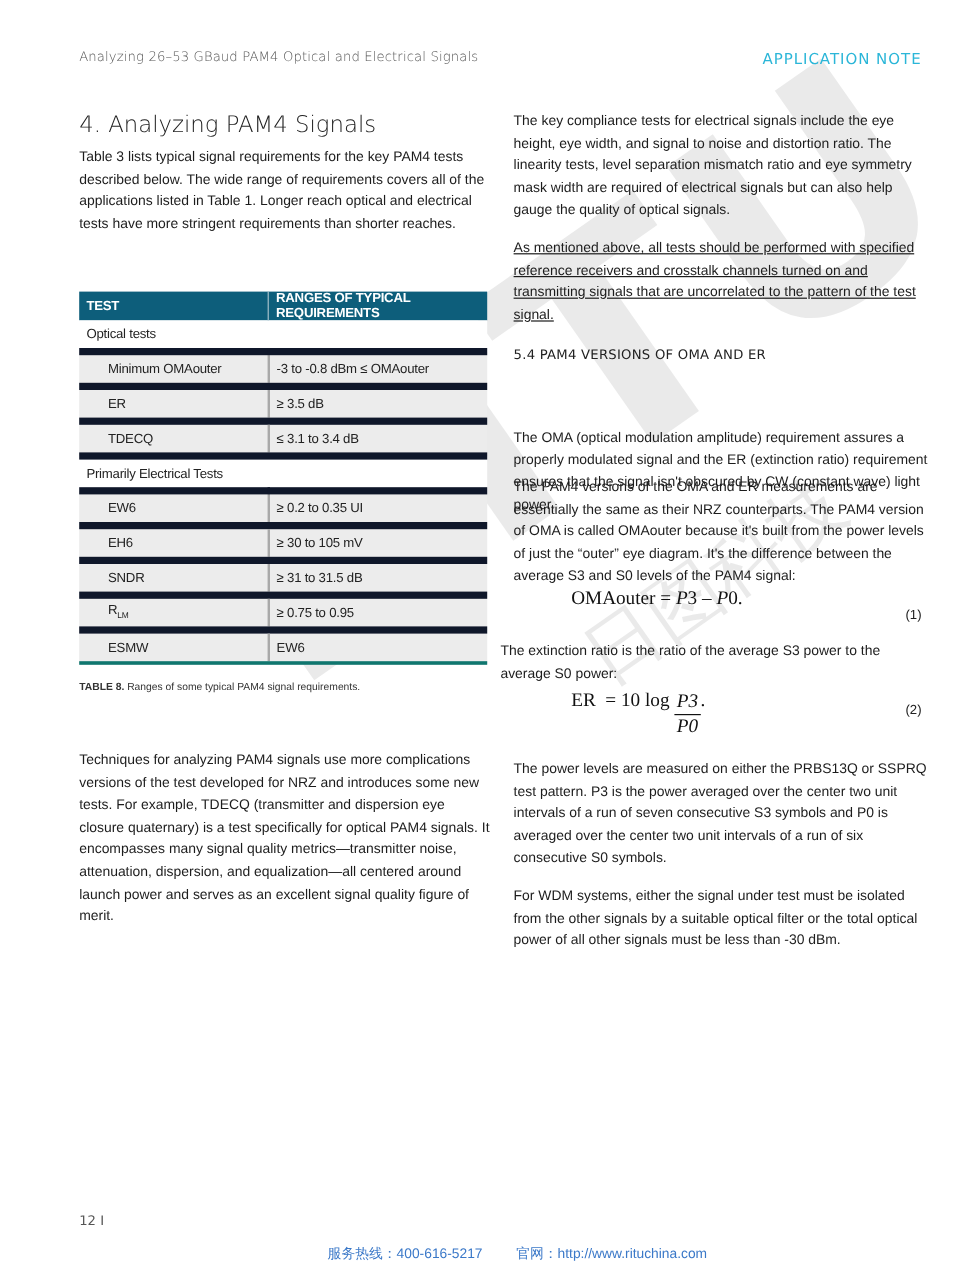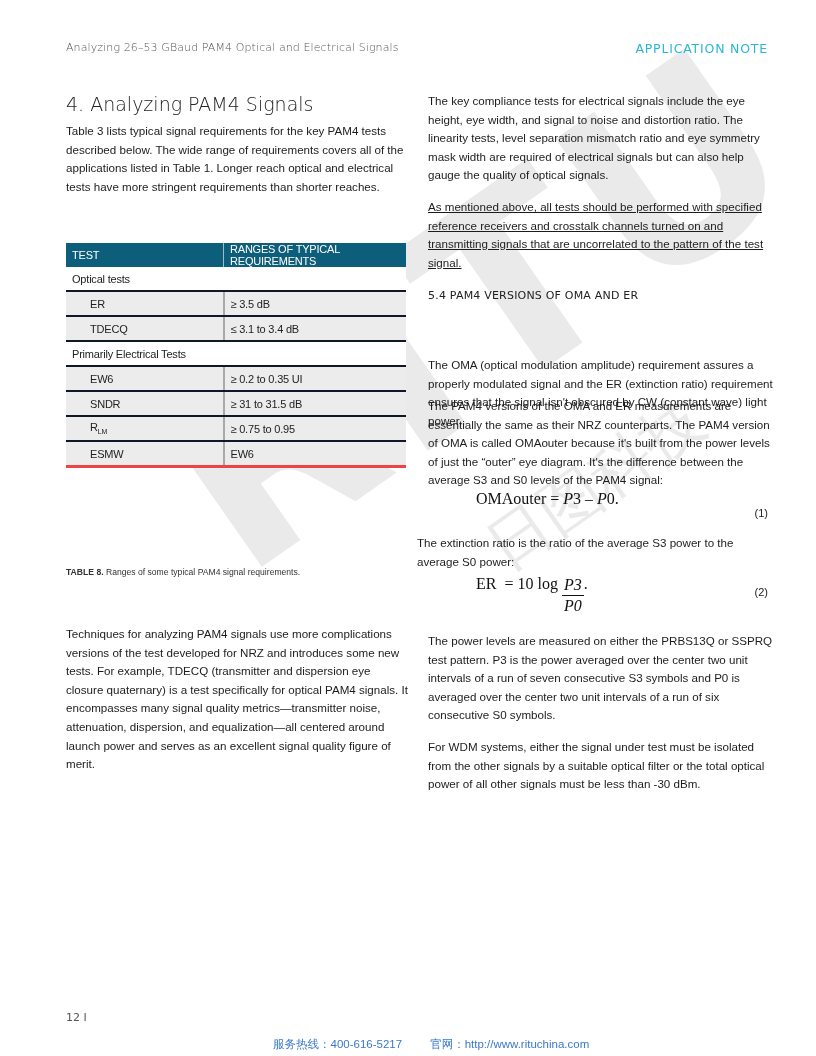--- a/index.html
+++ b/index.html
@@ -27,30 +27,30 @@
     font-size: 11.6px; line-height: 18.6px; color: #1c1c1c; margin: 0;
   }
   .abs { position: absolute; }
   table.req {
     position: absolute; left: 66px; top: 243px; width: 340px;
     border-collapse: collapse;
     font-family: "Liberation Sans", sans-serif; font-size: 11px;
     color: #222; letter-spacing: -0.2px;
   }
   table.req th {
-    background: #0d5e7b; color: #fff; font-weight: normal; text-align: left;
+    background: #0d5e7b; color: #fff; font-weight: bold; text-align: left;
     height: 24px; padding: 0 6px; font-size: 11px;
   }
   table.req th.c2 { border-left: 1px solid #9fbcc8; }
-  table.req td { height: 23px; padding: 0 6px; border-bottom: 2px solid #0f172a; }
+  table.req td { height: 23px; padding: 0 6px; border-bottom: 6px solid #0f172a; }
   table.req tr.group td { background: #ffffff; }
   table.req tr.row td { background: #ececec; }
   table.req tr.row td.c1 { padding-left: 24px; }
   table.req tr.row td.c2 { border-left: 2px solid #a9a9a9; }
-  table.req tr.last td { border-bottom: 3px solid #ef4444; }
+  table.req tr.last td { border-bottom: 3px solid #0f766e; }
   .caption {
     position: absolute; left: 66px; top: 567px;
     font-size: 8.6px; color: #333;
   }
   .caption b { font-weight: bold; }
   .h2 {
     position: absolute; left: 428px; top: 289px;
     font-family: "DejaVu Sans", sans-serif; font-size: 11px; color: #222;
     letter-spacing: 0.2px;
   }
@@ -92,33 +92,41 @@
     <tr>
       <th class="c1" style="width:145px;">TEST</th>
       <th class="c2">RANGES OF TYPICAL REQUIREMENTS</th>
     </tr>
   </thead>
   <tbody>
     <tr class="group">
       <td colspan="2">Optical tests</td>
     </tr>
     <tr class="row">
+      <td class="c1">Minimum OMAouter</td>
+      <td class="c2">-3 to -0.8 dBm ≤ OMAouter</td>
+    </tr>
+    <tr class="row">
       <td class="c1">ER</td>
       <td class="c2">≥ 3.5 dB</td>
     </tr>
     <tr class="row">
       <td class="c1">TDECQ</td>
       <td class="c2">≤ 3.1 to 3.4 dB</td>
     </tr>
     <tr class="group">
       <td colspan="2">Primarily Electrical Tests</td>
     </tr>
     <tr class="row">
       <td class="c1">EW6</td>
       <td class="c2">≥ 0.2 to 0.35 UI</td>
+    </tr>
+    <tr class="row">
+      <td class="c1">EH6</td>
+      <td class="c2">≥ 30 to 105 mV</td>
     </tr>
     <tr class="row">
       <td class="c1">SNDR</td>
       <td class="c2">≥ 31 to 31.5 dB</td>
     </tr>
     <tr class="row">
       <td class="c1"><span>R</span><sub style="font-size:7px;">LM</sub></td>
       <td class="c2">≥ 0.75 to 0.95</td>
     </tr>
     <tr class="row last">

